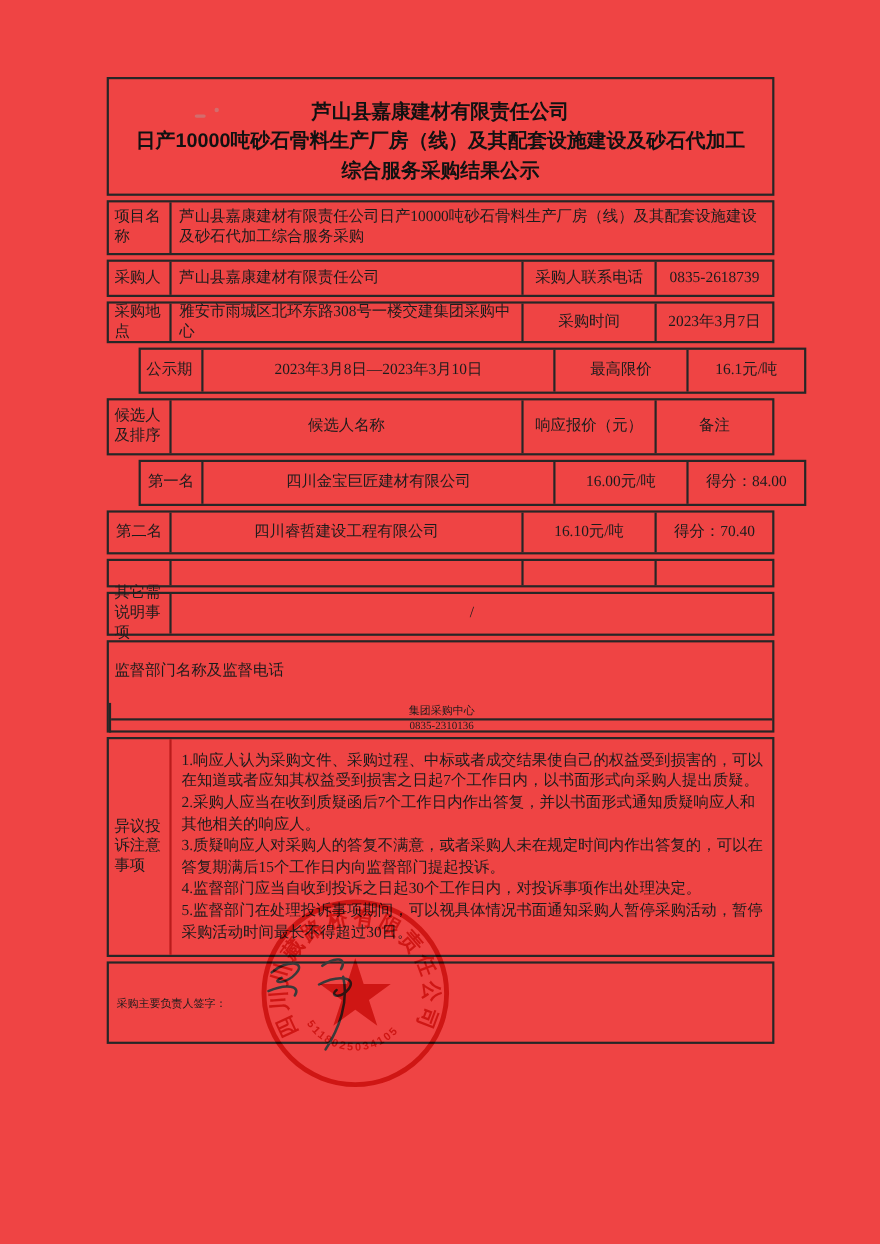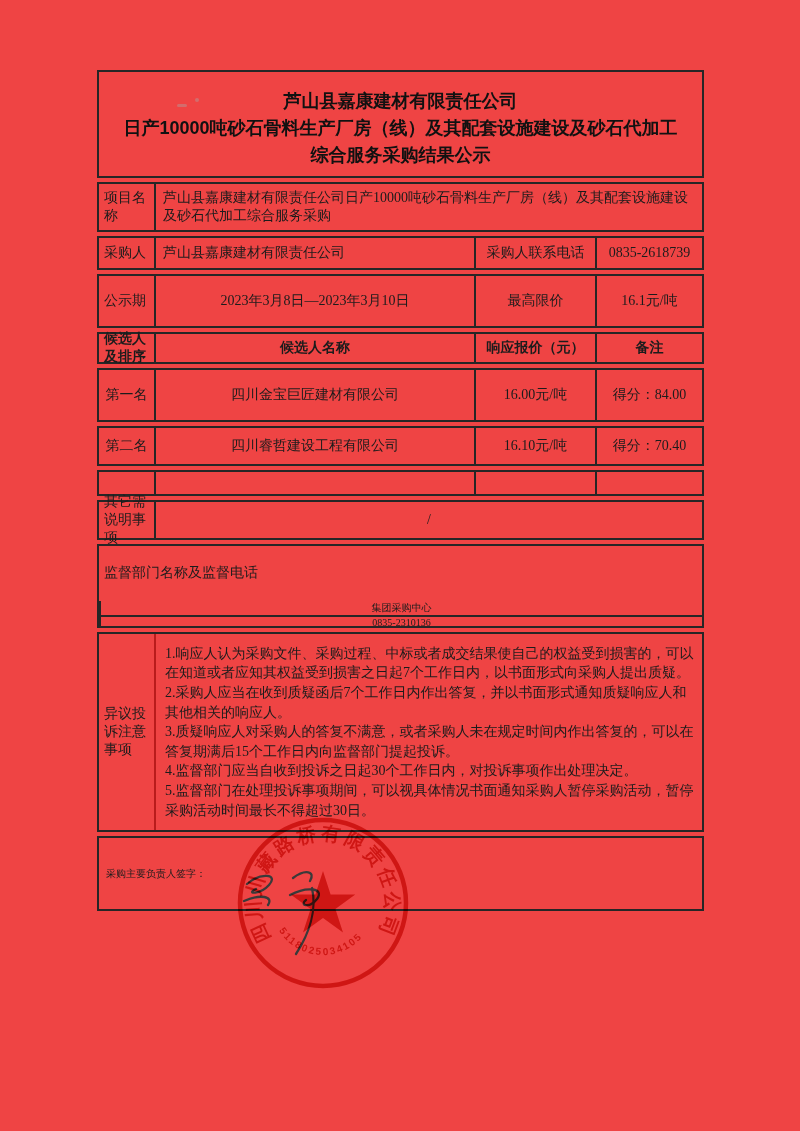--- a/index.html
+++ b/index.html
@@ -20,22 +20,22 @@
   .cell{box-sizing:border-box;display:flex;align-items:center;font-size:14px;line-height:1.3;
         padding:2px 4px;}
   .cell + .cell, .colwrap{border-left:2px solid #262626;}
   .lab{flex:0 0 55px;word-break:break-all;padding:2px 4px 2px 5px;}
   .lab-c{justify-content:center;padding:2px 2px;}
   .v-left{flex:1 1 auto;padding-left:7px;}
   .c2{flex:0 0 320px;}
   .c3{flex:0 0 121px;}
   .c4{flex:1 1 auto;}
   .center{justify-content:center;text-align:center;padding-left:2px;padding-right:2px;}
-  .h50{height:50px;} .h34{height:34px;} .h38{height:38px;} .h42{height:54px;}
-  .h48{height:32px;font-weight:bold;} .h40{height:40px;} .h26{height:26px;} .h84{height:84px;flex-direction:column;}
+  .h50{height:50px;} .h34{height:34px;} .h38{height:38px;} .h42{height:42px;margin-left:29px;}
+  .h48{height:52px;} .h40{height:40px;} .h26{height:26px;} .h84{height:84px;flex-direction:column;}
   .h200{height:200px;} .h75{height:75px;}
   .colwrap{flex:1 1 auto;display:flex;flex-direction:column;box-sizing:border-box;}
   .subcell{flex:1 1 50%;display:flex;align-items:center;justify-content:center;font-size:10px;}
   .subcell + .subcell{border-top:2px solid #262626;}
   .obj-content{flex:1 1 auto;display:flex;flex-direction:column;justify-content:center;
                padding:6px 8px 6px 9px;font-size:14px;line-height:1.4;border-left:2px solid #b91c1c;
                box-sizing:border-box;}
   .sign-row{align-items:center;padding-left:7px;font-size:10px;}
   
   .stamp{position:absolute;left:228px;top:806px;opacity:.88;mix-blend-mode:multiply;pointer-events:none;}
@@ -60,20 +60,26 @@
       <div class="cell v-left">芦山县嘉康建材有限责任公司日产10000吨砂石骨料生产厂房（线）及其配套设施建设及砂石代加工综合服务采购</div>
     </div>
 
     <div class="box h34">
       <div class="cell lab">采购人</div>
       <div class="cell c2 v-left">芦山县嘉康建材有限责任公司</div>
       <div class="cell c3 center">采购人联系电话</div>
       <div class="cell c4 center">0835-2618739</div>
     </div>
 
+    <div class="box h38">
+      <div class="cell lab">采购地点</div>
+      <div class="cell c2 v-left">雅安市雨城区北环东路308号一楼交建集团采购中心</div>
+      <div class="cell c3 center">采购时间</div>
+      <div class="cell c4 center">2023年3月7日</div>
+    </div>
 
     <div class="box h42">
       <div class="cell lab">公示期</div>
       <div class="cell c2 center">2023年3月8日—2023年3月10日</div>
       <div class="cell c3 center">最高限价</div>
       <div class="cell c4 center">16.1元/吨</div>
     </div>
 
     <div class="box h48">
       <div class="cell lab">候选人及排序</div>

